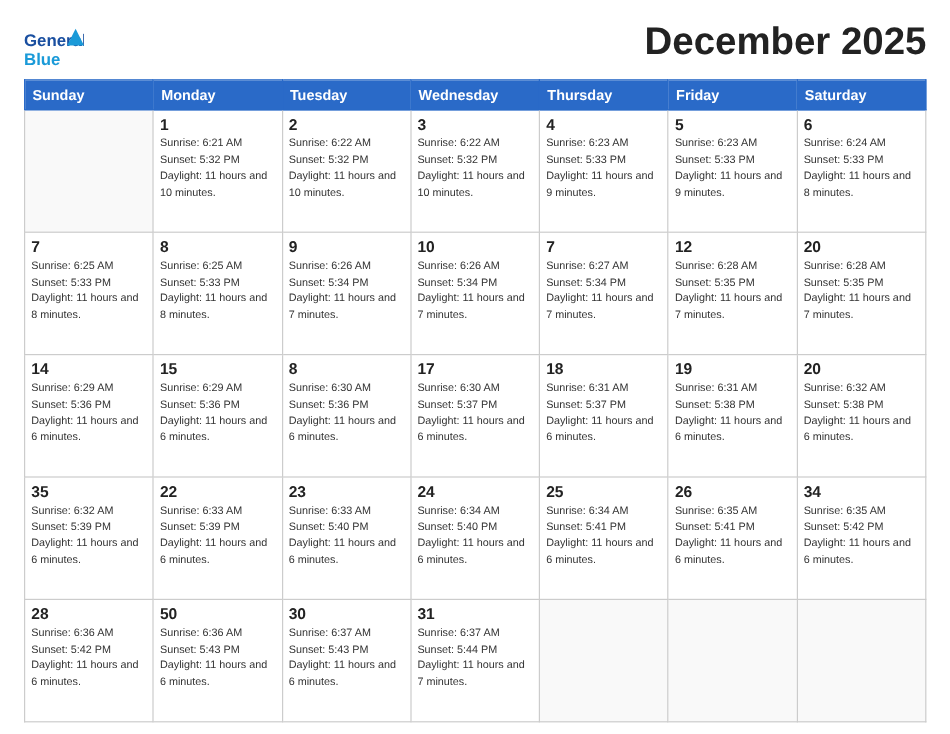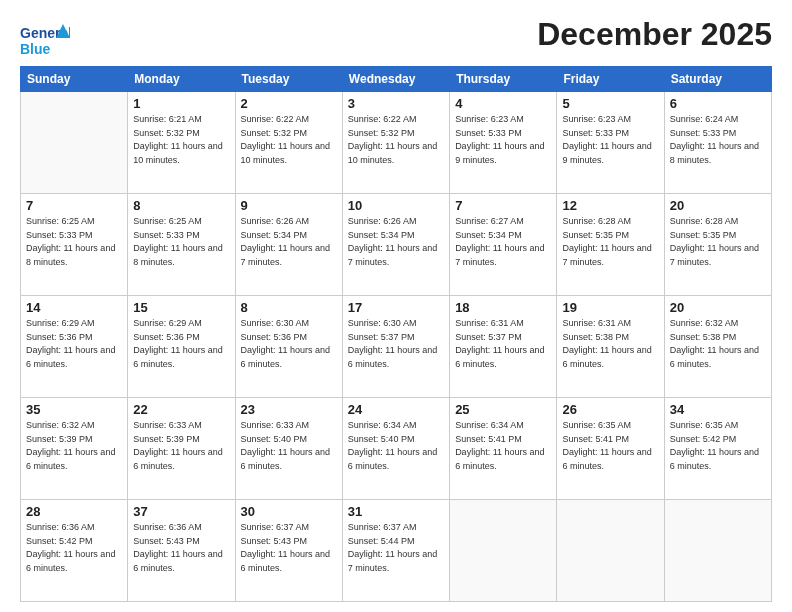--- a/index.html
+++ b/index.html
@@ -234,21 +234,21 @@
           <span class="day-num">34</span>
           <span class="day-info">Sunrise: 6:35 AM<br>Sunset: 5:42 PM<br>Daylight: 11 hours and 6 minutes.</span>
         </td>
         </tr>
         <tr>
           <td>
           <span class="day-num">28</span>
           <span class="day-info">Sunrise: 6:36 AM<br>Sunset: 5:42 PM<br>Daylight: 11 hours and 6 minutes.</span>
         </td>
           <td>
-          <span class="day-num">37</span>
+          <span class="day-num">50</span>
           <span class="day-info">Sunrise: 6:36 AM<br>Sunset: 5:43 PM<br>Daylight: 11 hours and 6 minutes.</span>
         </td>
           <td>
           <span class="day-num">30</span>
           <span class="day-info">Sunrise: 6:37 AM<br>Sunset: 5:43 PM<br>Daylight: 11 hours and 6 minutes.</span>
         </td>
           <td>
           <span class="day-num">31</span>
           <span class="day-info">Sunrise: 6:37 AM<br>Sunset: 5:44 PM<br>Daylight: 11 hours and 7 minutes.</span>
         </td>

